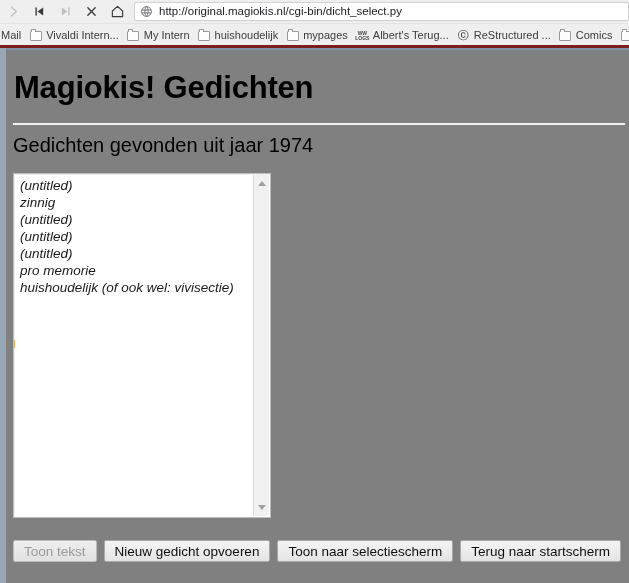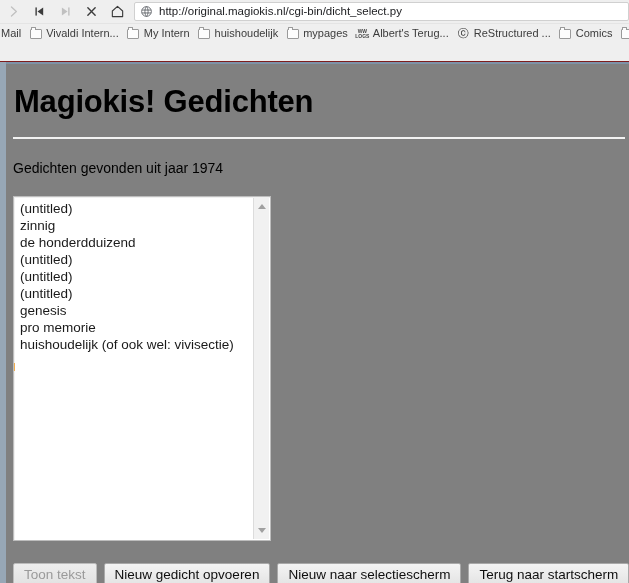--- a/index.html
+++ b/index.html
@@ -12,21 +12,21 @@
     overflow: hidden;
     background: #808080;
     font-family: "Liberation Sans", sans-serif;
     -webkit-font-smoothing: antialiased;
   }
 
   
   #browser-chrome {
     width: 629px;
     background: #efefef;
-    border-bottom: 1px solid #7f1d1d;
+    border-bottom: 3px solid #7f1d1d;
   }
 
   #toolbar-row {
     height: 23px;
     display: flex;
     align-items: center;
     background: #efefef;
     padding: 0;
   }
 
@@ -70,22 +70,22 @@
     white-space: nowrap;
     font-family: "Liberation Sans", sans-serif;
     line-height: 17px;
   }
 
   
   #bookmark-bar {
     height: 21px;
     background: #efefef;
     display: flex;
-    align-items: flex-start;
-    padding: 0 0 16px 0;
+    align-items: flex-end;
+    padding: 0 0 0 0;
     overflow: hidden;
     white-space: nowrap;
     border-top: 1px solid #e4e4e4;
   }
   .bookmark {
     display: flex;
     align-items: center;
     height: 19px;
     padding: 0 5px 0 3px;
     flex: 0 0 auto;
@@ -175,22 +175,22 @@
 
   hr#divider {
     border: none;
     border-top: 2px solid #f2f2f2;
     margin: 17px 4px 0 7px;
     height: 0;
   }
 
   p#found-text {
     margin: 0;
-    padding: 20px 0 0 7px;
-    font-size: 14px;
+    padding: 11px 0 0 7px;
+    font-size: 20px;
     line-height: 18px;
     color: #000;
   }
 
   
   #poem-list-wrap {
     margin: 19px 0 0 7px;
     width: 258px;
     height: 345px;
     position: relative;
@@ -206,20 +206,21 @@
     position: relative;
   }
   #poem-options {
     position: absolute;
     top: 3px; left: 0;
     right: 16px;
     bottom: 0;
     padding: 0;
     margin: 0;
     list-style: none;
+    font-style: italic;
   }
   #poem-options li {
     font-size: 13.5px;
     line-height: 17px;
     color: #1a1a1a;
     padding: 0 2px 0 6px;
     white-space: nowrap;
     overflow: hidden;
   }
   
@@ -424,25 +425,23 @@
     <hr id="divider">
 
     <p id="found-text">Gedichten gevonden uit jaar 1974</p>
 
     <div id="poem-list-wrap">
       <div id="poem-list">
 
         <ul id="poem-options">
           <li>(untitled)</li>
           <li>zinnig</li>
-          <li>de honderdduizend</li>
           <li>(untitled)</li>
           <li>(untitled)</li>
           <li>(untitled)</li>
-          <li>genesis</li>
           <li>pro memorie</li>
           <li>huishoudelijk (of ook wel: vivisectie)</li>
         </ul>
 
         <div id="list-scrollbar">
           <div class="sb-arrow up">
               <i></i>
             </div>
           <div id="sb-thumb"></div>
           <div class="sb-arrow down">
@@ -450,18 +449,18 @@
             </div>
         </div>
 
         <div id="sb-caret"></div>
       </div>
     </div>
 
     <div id="button-row">
       <button class="btn disabled">Toon tekst</button>
       <button class="btn">Nieuw gedicht opvoeren</button>
-      <button class="btn">Nieuw naar selectiescherm</button>
+      <button class="btn">Toon naar selectiescherm</button>
       <button class="btn">Terug naar startscherm</button>
     </div>
 
   </div>
 </div>
 
 </body></html>

